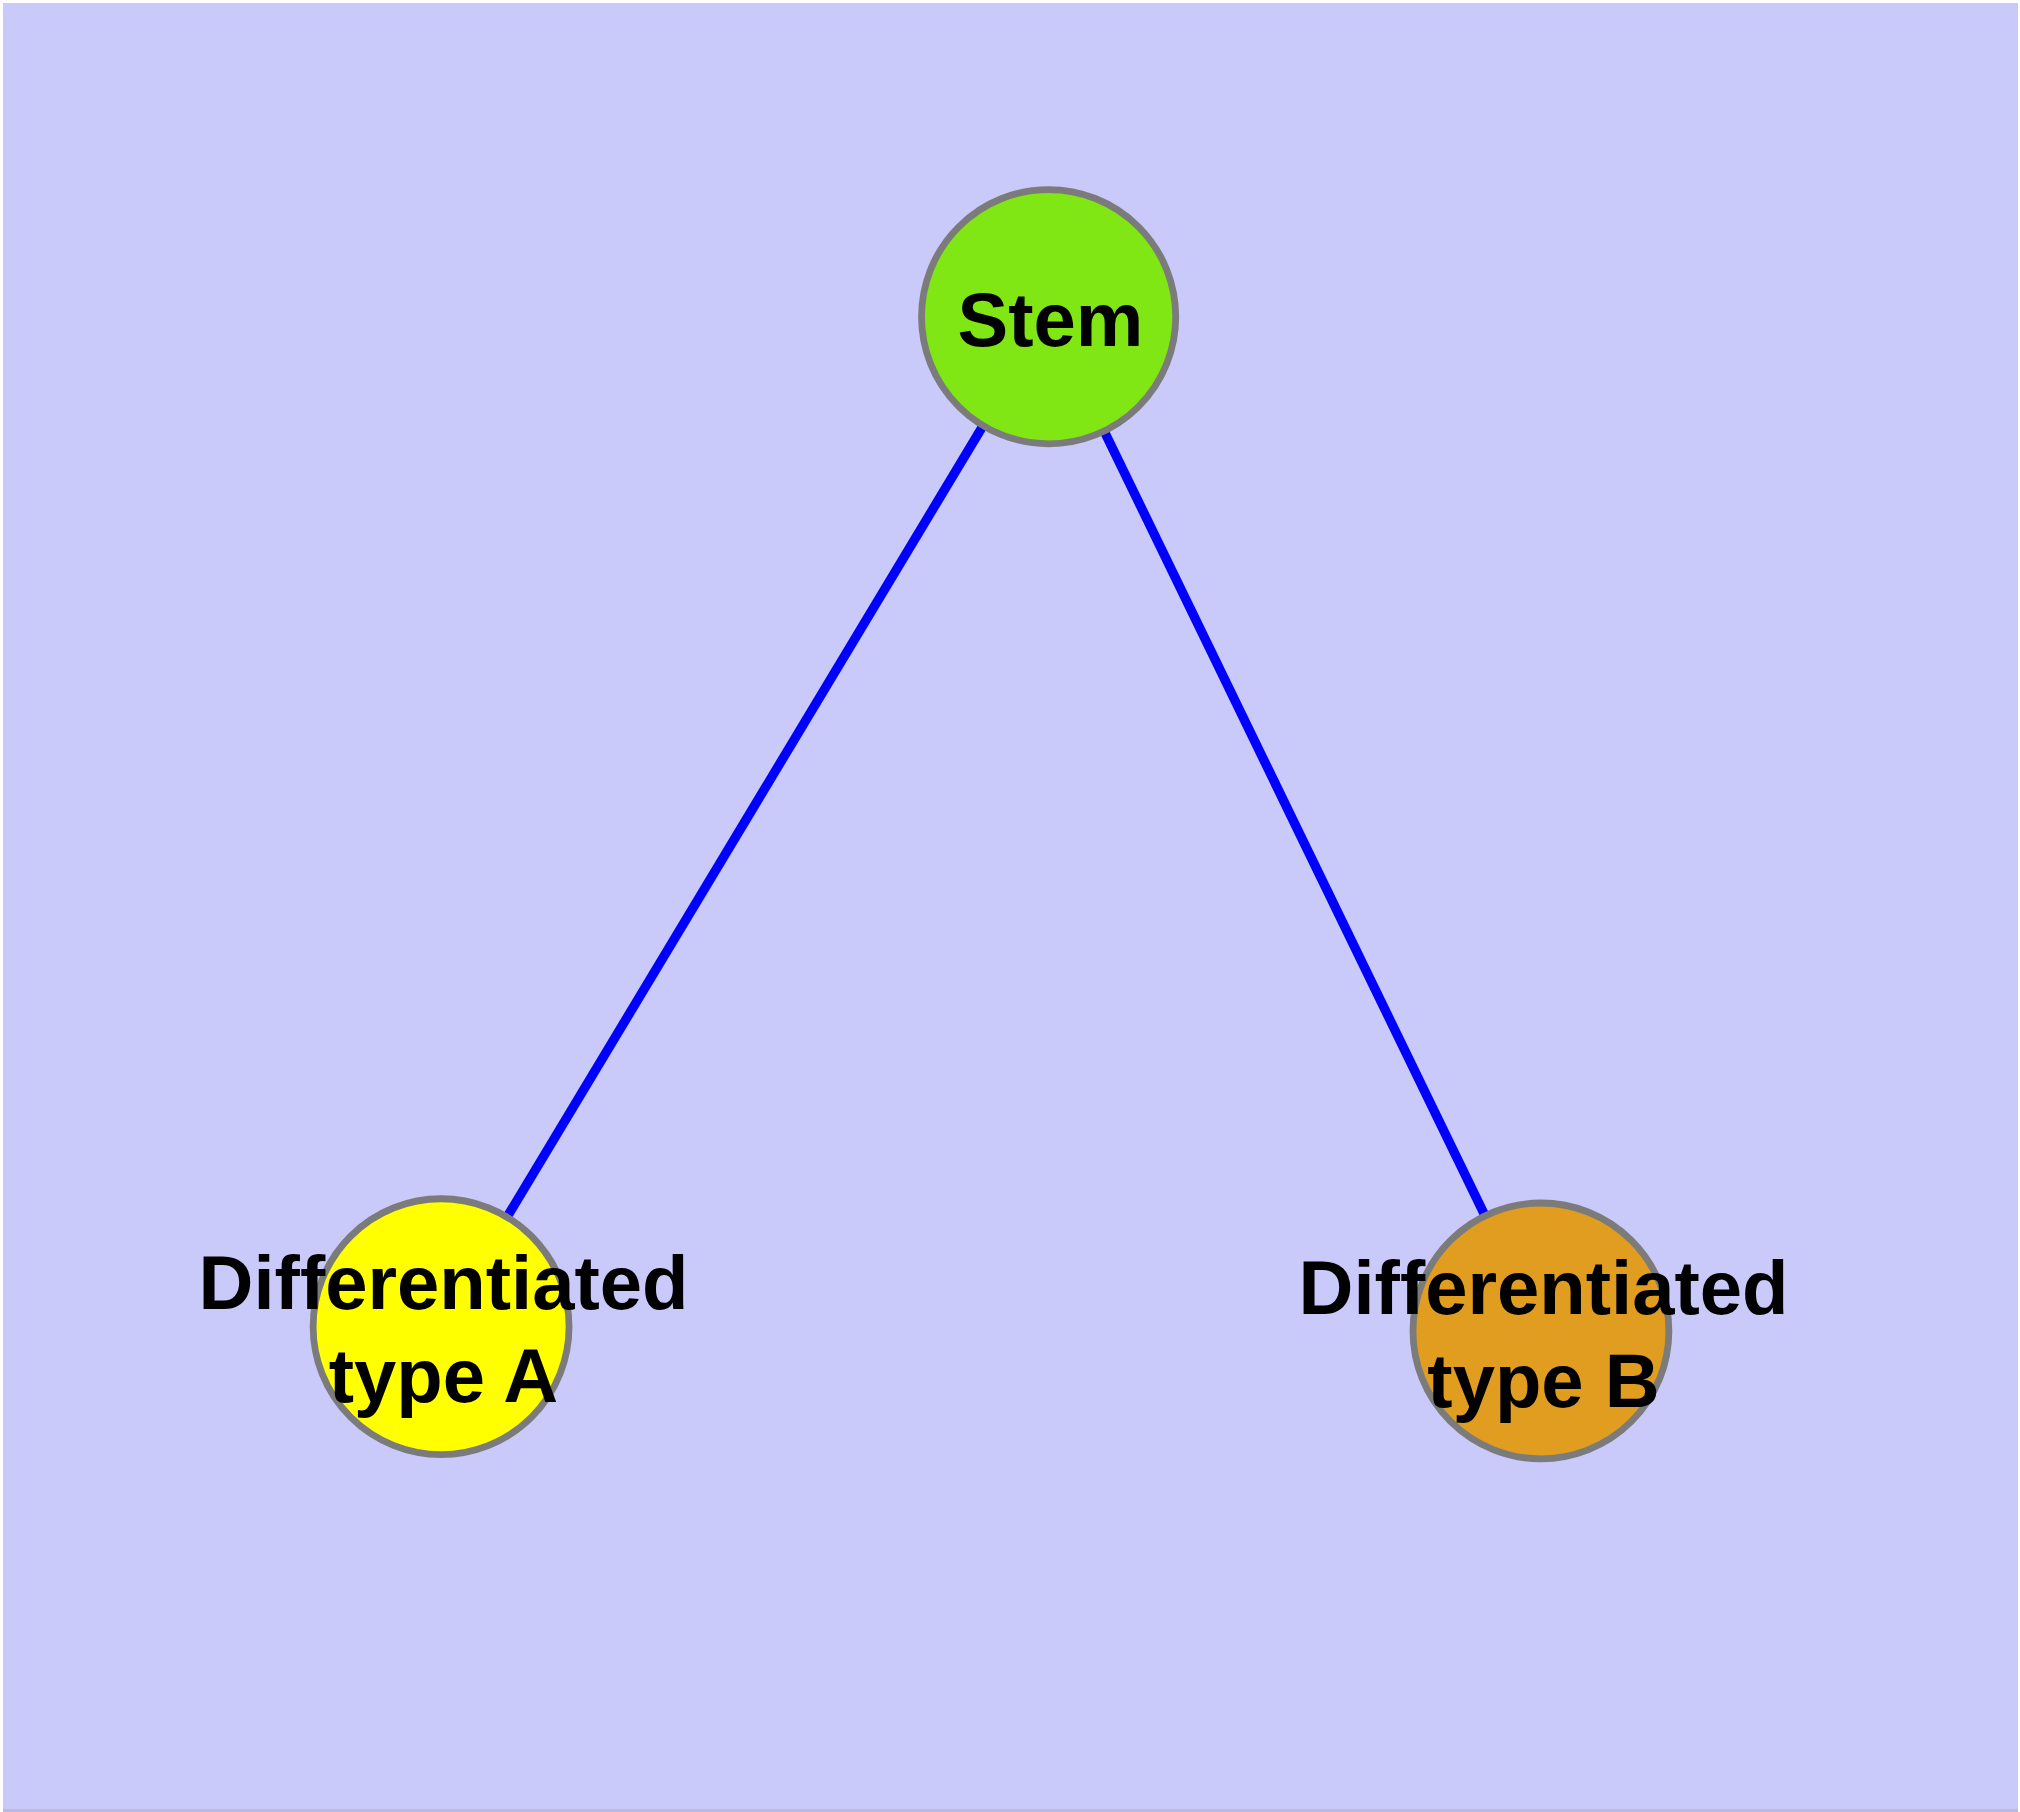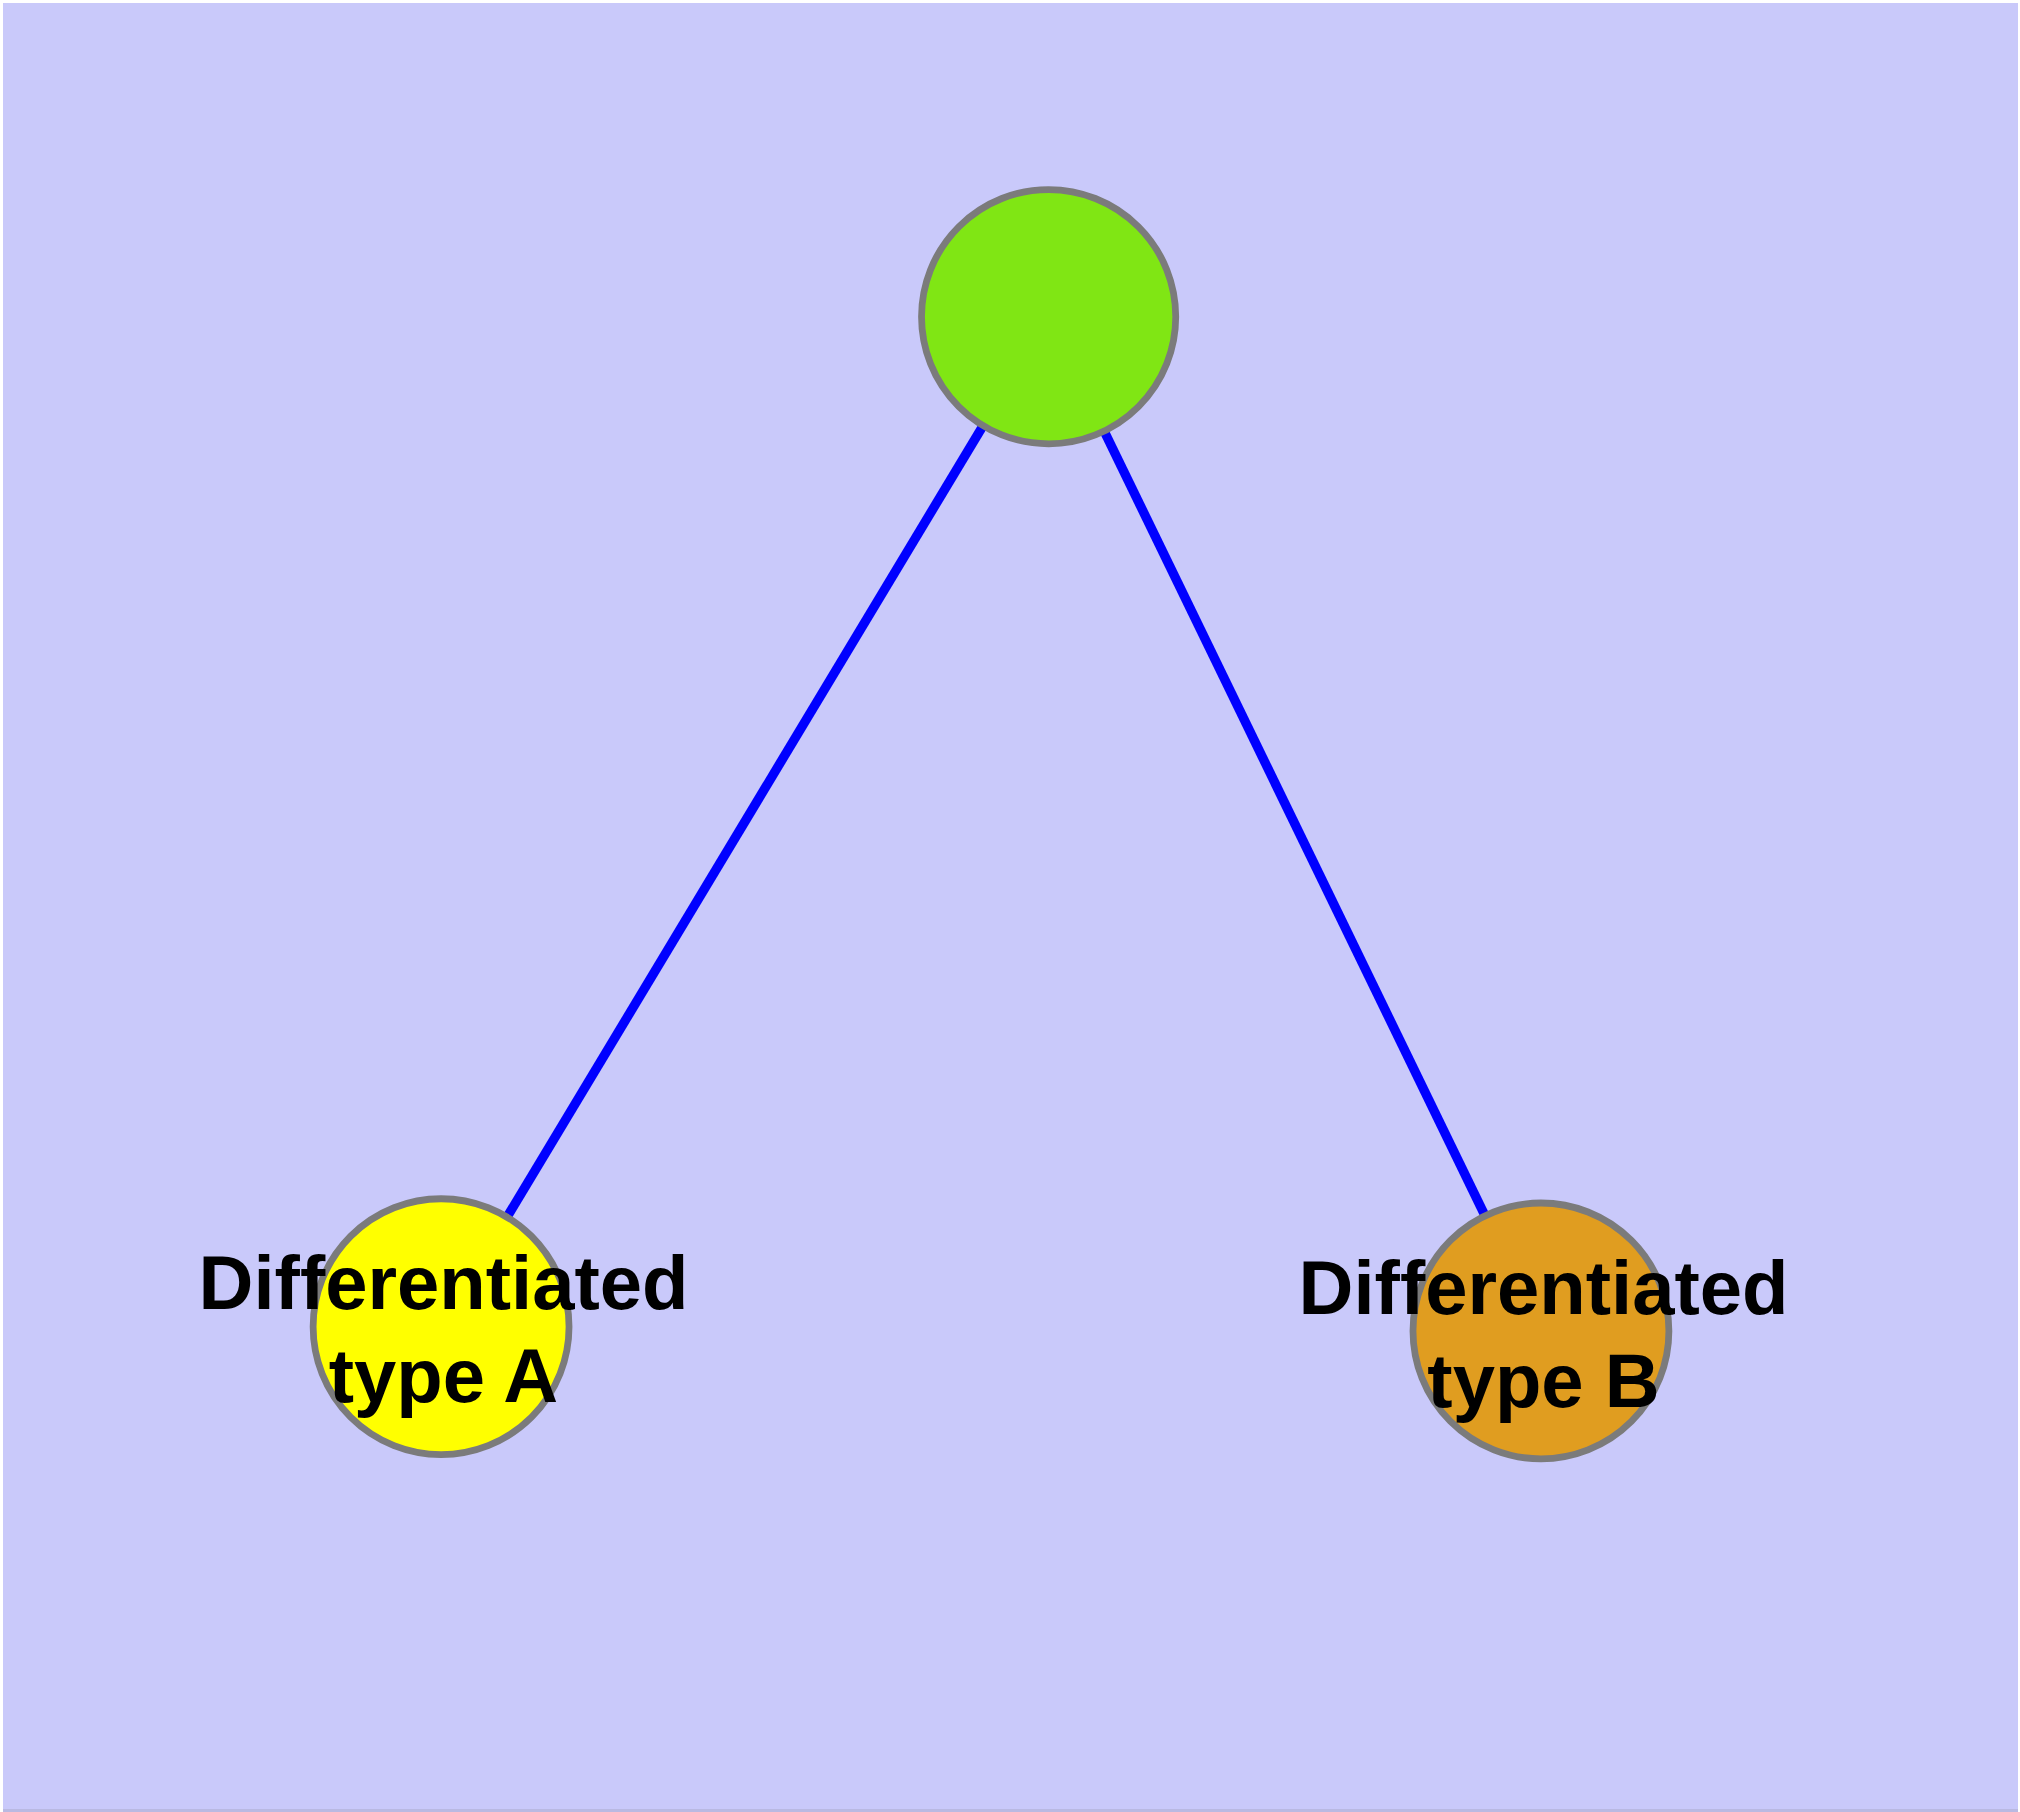--- a/index.html
+++ b/index.html
@@ -47,18 +47,19 @@
 
 <div class="canvas" style="background: rgb(201, 201, 250);">
   <svg class="graph" width="2015" height="1806" viewBox="3 3 2378 2131">
     <line class="edge" x1="1237" y1="373" x2="520" y2="1565" stroke="#0000FF"></line>
     <line class="edge" x1="1237" y1="373" x2="1818" y2="1570" stroke="#0000FF"></line>
     <circle class="node" cx="1237" cy="373" r="150" fill="#80E614" stroke="#7B7B7B"></circle>
     <circle class="node" cx="520" cy="1565" r="151" fill="#FFFF00" stroke="#7B7B7B"></circle>
     <circle class="node" cx="1818" cy="1570" r="151" fill="#E09D20" stroke="#7B7B7B"></circle>
   </svg>
 
+  <div class="node-label" style="left: 1048px; top: 316px;">Stem</div>
   <div class="node-label" style="left: 441px; top: 1326px;">Differentiated
 type A</div>
   <div class="node-label" style="left: 1541px; top: 1331px;">Differentiated
 type B</div>
 </div>
 
 
 </body></html>

